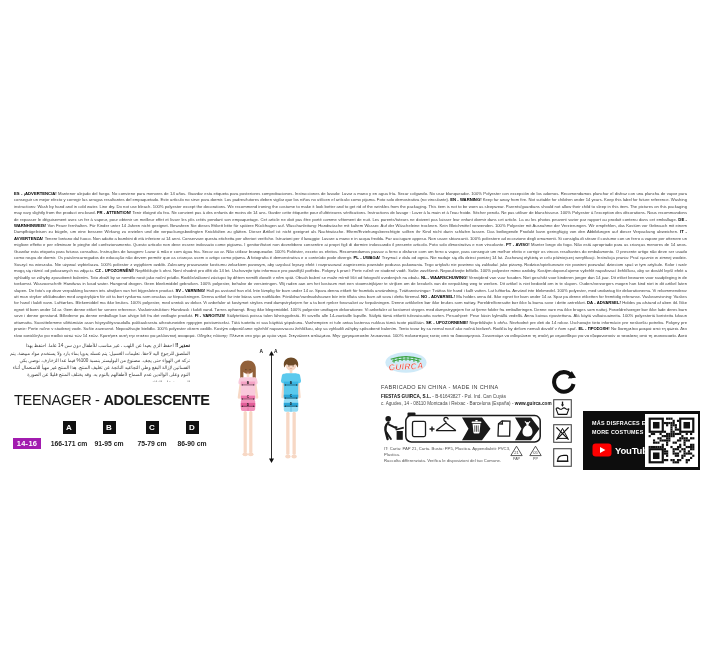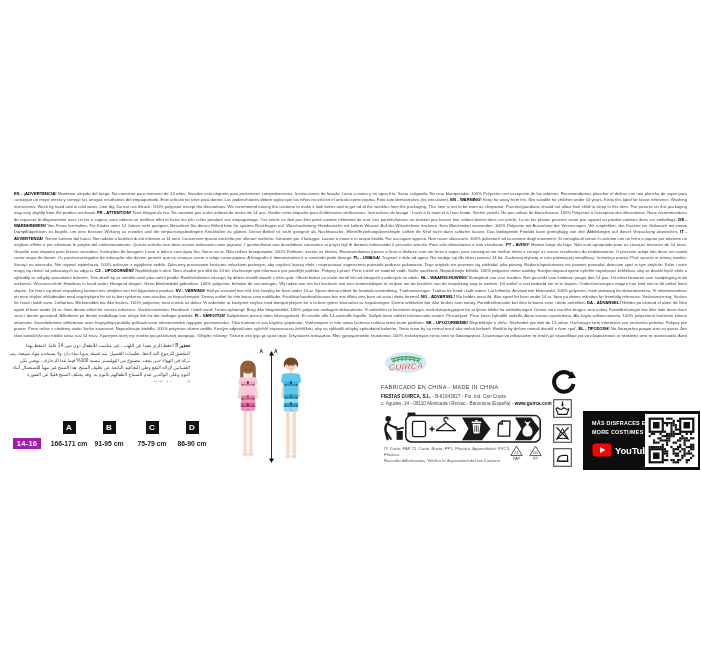--- a/index.html
+++ b/index.html
@@ -136,20 +136,23 @@
     <g stroke="#222" stroke-width="0.45">
       <path d="M12.2,29 H23.8 M12.2,42.1 H23.8 M12.2,50.2 H23.8"></path>
     </g>
     <g fill="#222">
       <path d="M11.2,29 l1.6,-0.7 v1.4 z M24.8,29 l-1.6,-0.7 v1.4 z"></path>
       <path d="M11.2,42.1 l1.6,-0.7 v1.4 z M24.8,42.1 l-1.6,-0.7 v1.4 z"></path>
       <path d="M11.2,50.2 l1.6,-0.7 v1.4 z M24.8,50.2 l-1.6,-0.7 v1.4 z"></path>
     </g>
   </svg>
 
+  <div class="abs size-title">
+    <span>TEENAGER</span><span> - </span><span class="bold">ADOLESCENTE</span>
+  </div>
   <div class="abs size-box" style="left:62.5px">A</div>
   <div class="abs size-box" style="left:102.5px">B</div>
   <div class="abs size-box" style="left:145.5px">C</div>
   <div class="abs size-box" style="left:185.5px">D</div>
   <div class="abs size-badge">14-16</div>
   <div class="abs size-val" style="left:44px">166-171 cm</div>
   <div class="abs size-val" style="left:84px">91-95 cm</div>
   <div class="abs size-val" style="left:127px">75-79 cm</div>
   <div class="abs size-val" style="left:167px">86-90 cm</div>
 

